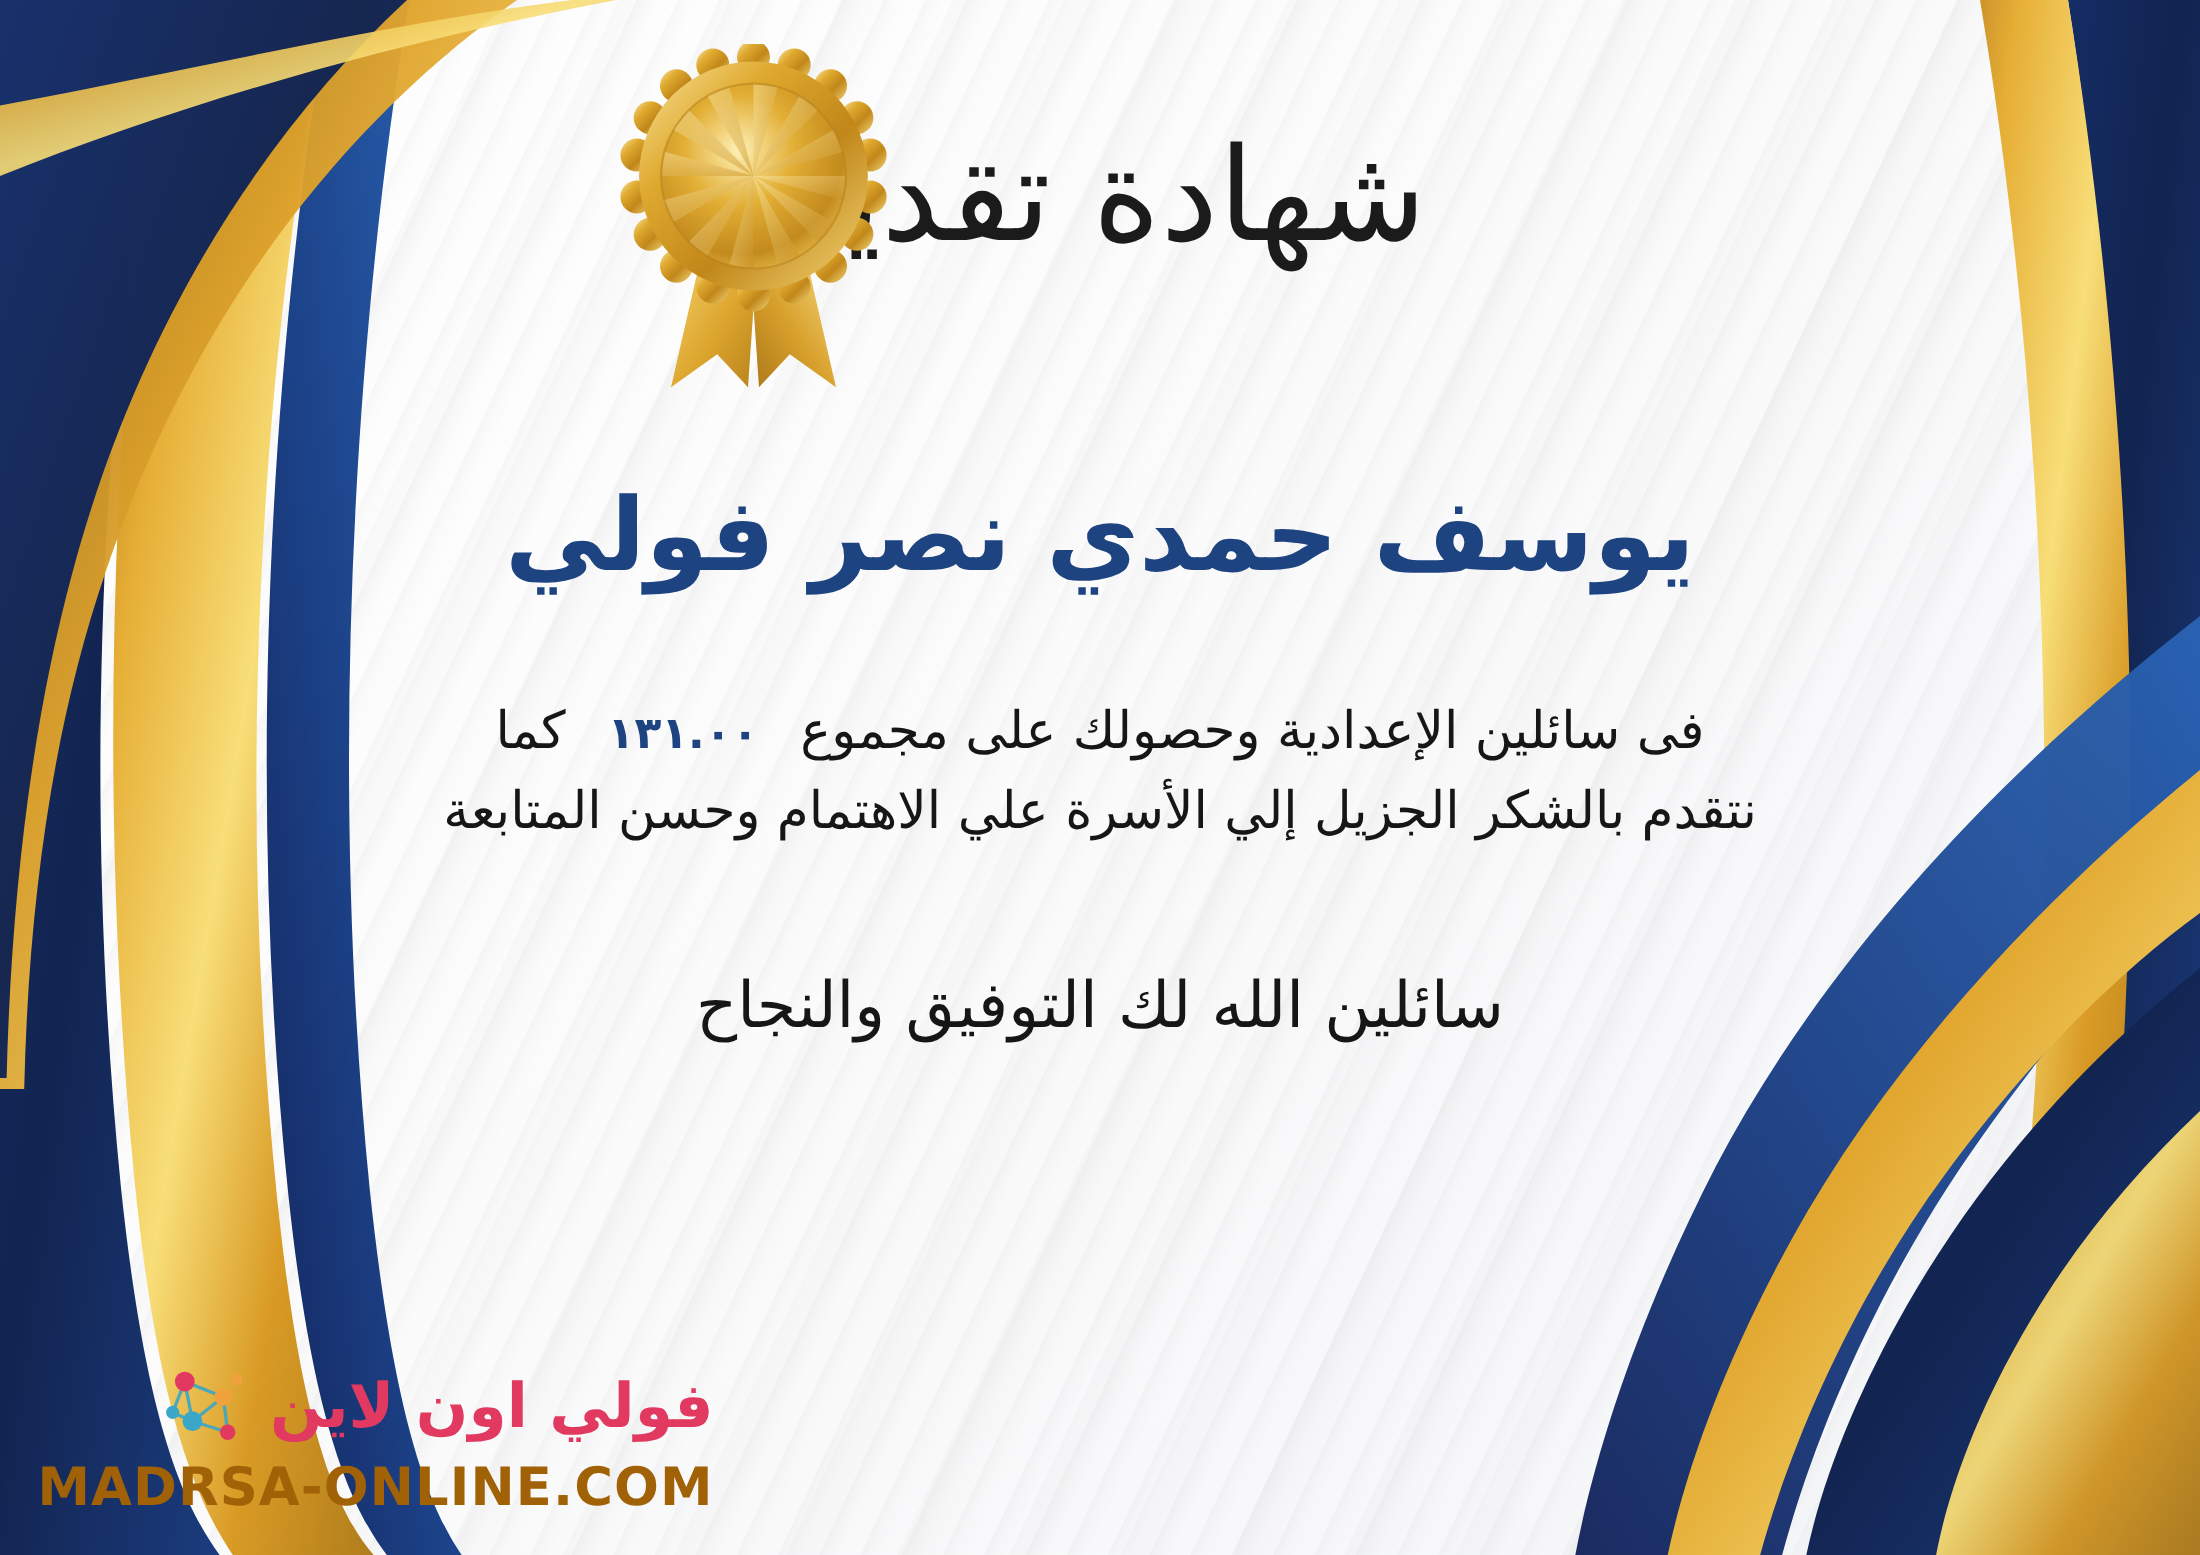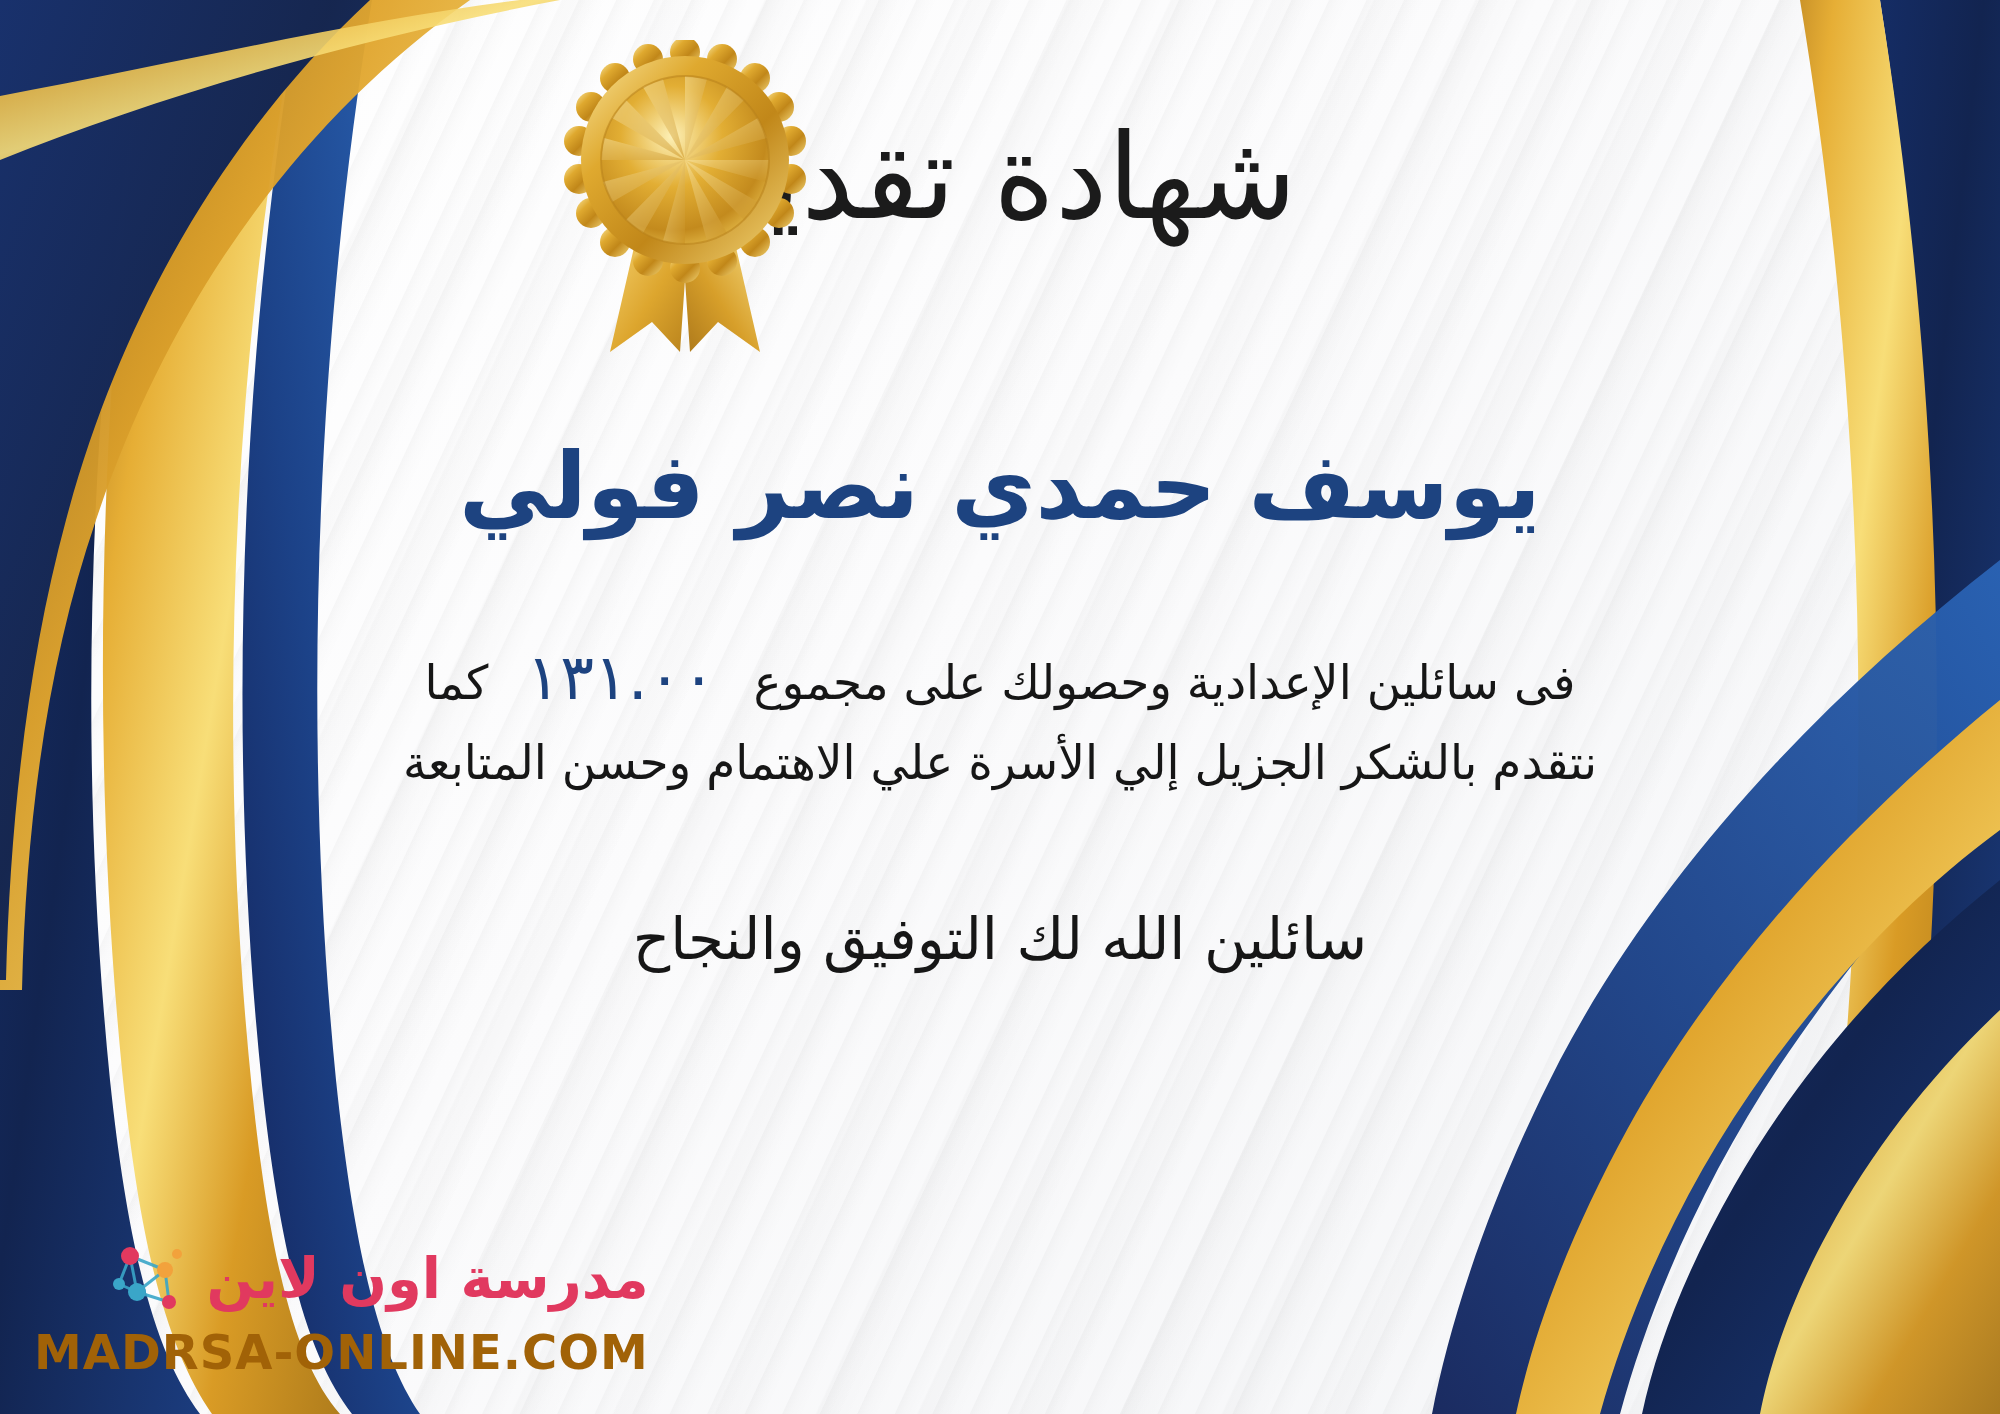--- a/index.html
+++ b/index.html
@@ -79,22 +79,22 @@
     text-align:center;
     color:#161616;
     font-size:47px;
     line-height:1.55;
     font-weight:400;
   }
   .body-line { white-space:nowrap; }
   .body-line.l1 { letter-spacing:0px; }
   .score {
     color:#1d4380;
-    font-weight:400;
-    font-size:63px;
+    font-weight:700;
+    font-size:40px;
     padding:0 38px;
     display:inline-block;
     vertical-align:baseline;
   }
   .closing {
     margin-top:96px;
     width:1880px;
     text-align:center;
     color:#161616;
     font-size:58px;
@@ -285,21 +285,21 @@
         <span>فى سائلين الإعدادية وحصولك على مجموع</span><span class="score">١٣١.٠٠</span><span>كما</span>
       </div>
       <div class="body-line l3">نتقدم  بالشكر الجزيل إلي الأسرة علي الاهتمام وحسن المتابعة</div>
     </div>
 
     <div class="closing">سائلين الله لك التوفيق  والنجاح</div>
   </div>
 
   <div class="brand">
     <div class="brand-row">
-      <span class="brand-ar">مدرسة اون لاين</span>
+      <span class="brand-ar">فولي اون لاين</span>
       <span class="brand-mark">
         <svg viewBox="0 0 86 86" xmlns="http://www.w3.org/2000/svg">
           <g stroke="#3aa6c8" stroke-width="3" fill="none" opacity="0.9">
             <line x1="23" y1="20" x2="58" y2="34"></line>
             <line x1="23" y1="20" x2="30" y2="56"></line>
             <line x1="58" y1="34" x2="30" y2="56"></line>
             <line x1="30" y1="56" x2="62" y2="66"></line>
             <line x1="58" y1="34" x2="62" y2="66"></line>
             <line x1="23" y1="20" x2="12" y2="48"></line>
             <line x1="12" y1="48" x2="30" y2="56"></line>

